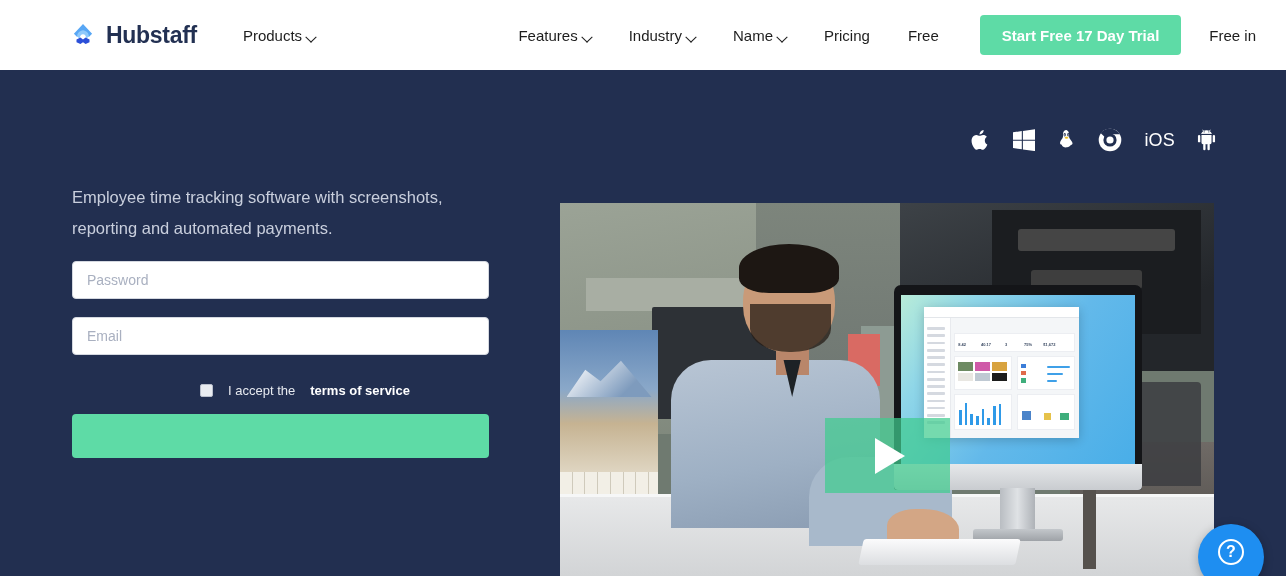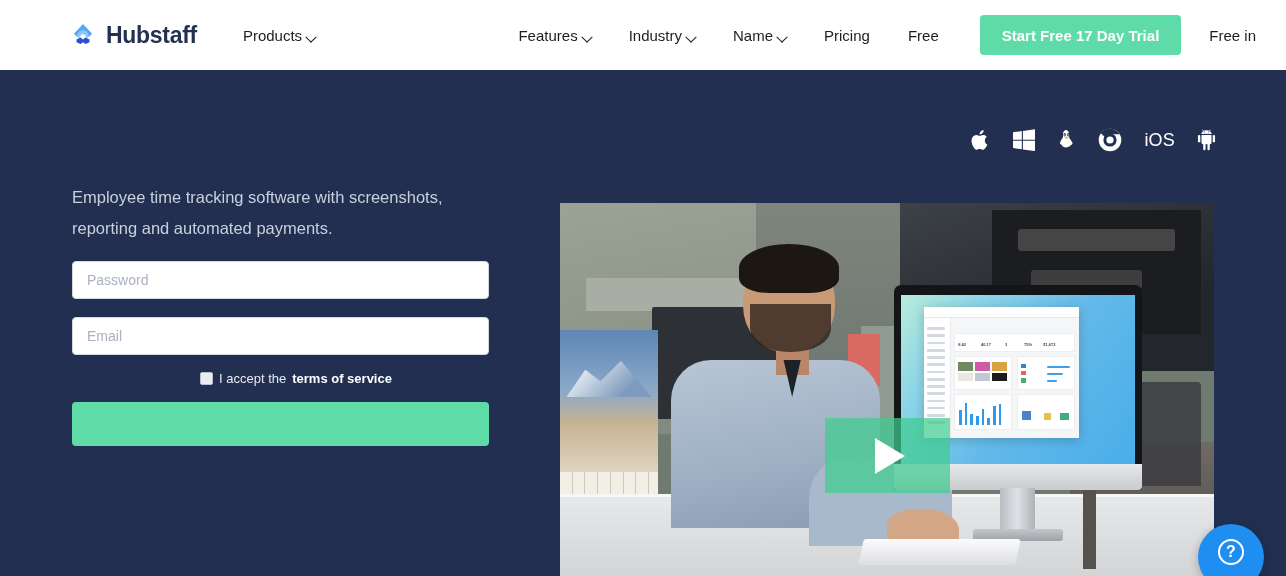--- a/index.html
+++ b/index.html
@@ -89,22 +89,22 @@
     margin-top: 18px;
     background: #ffffff; border: 1px solid #d4d8e0;
     border-radius: 4px;
     padding: 0 14px; font-size: 14px;
     font-family: "Liberation Sans", sans-serif;
     color: #223052; outline: none;
   }
   .field::placeholder { color: #a9b0c0; }
   #name-field { margin-top: 28px; }
   .terms-row {
-    display: flex; align-items: center; gap: 6px;
-    margin-top: 16px; margin-left: 128px;
+    display: flex; align-items: center; gap: 15px;
+    margin-top: 28px; margin-left: 128px;
     font-size: 13px; color: #e7eaf0;
   }
   .checkbox {
     width: 13px; height: 13px;
     background: #e9ecf1; border: 1px solid #b9bfcc;
     border-radius: 2px; cursor: pointer; flex: none;
   }
   .terms-link { font-weight: bold; color: #ffffff; cursor: pointer; }
   .submit-btn {
     display: block; width: 417px; height: 44px;

